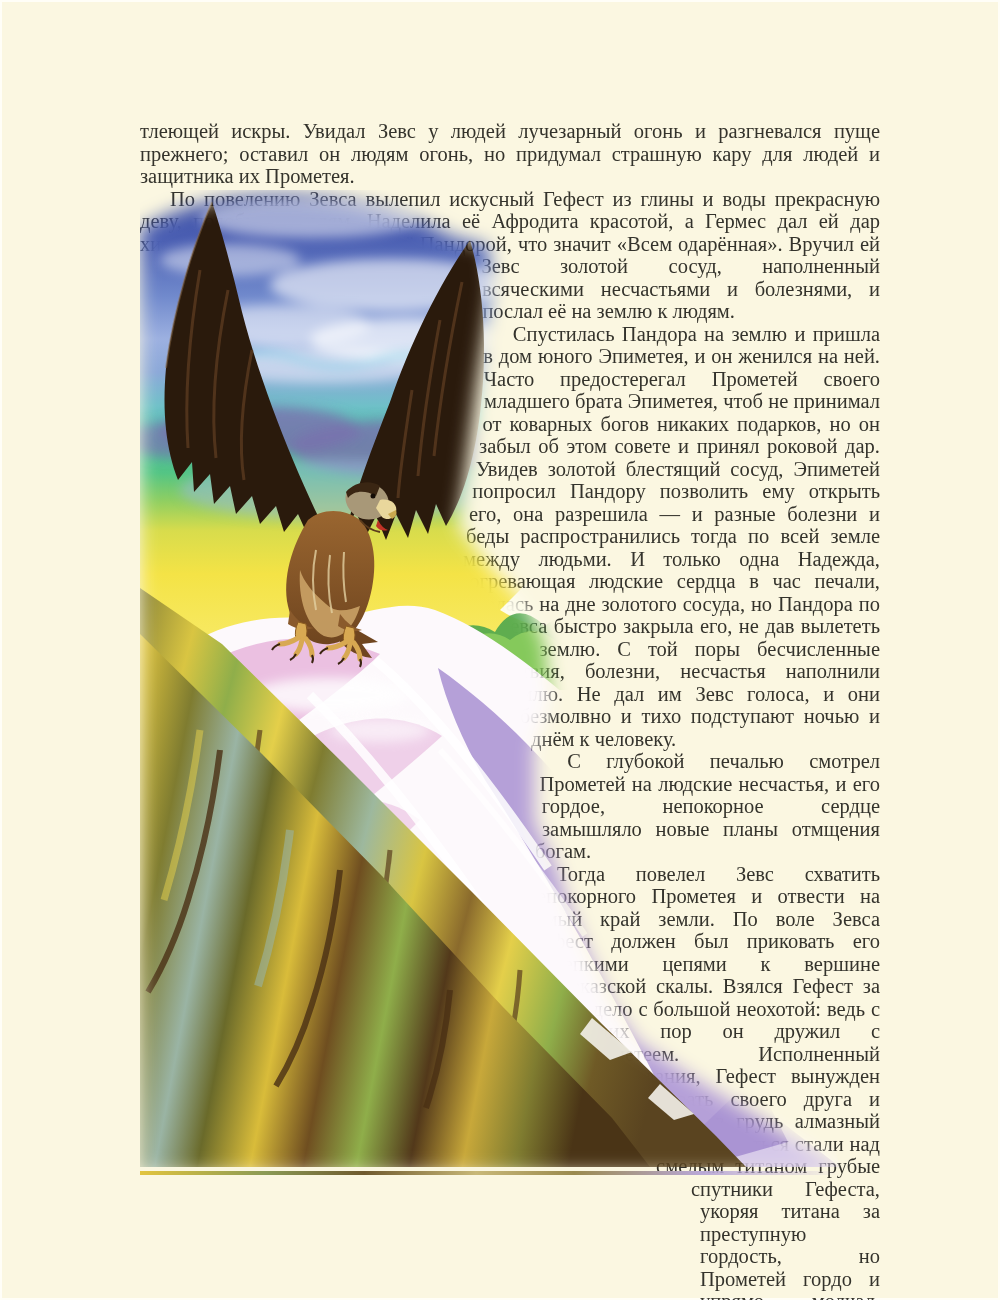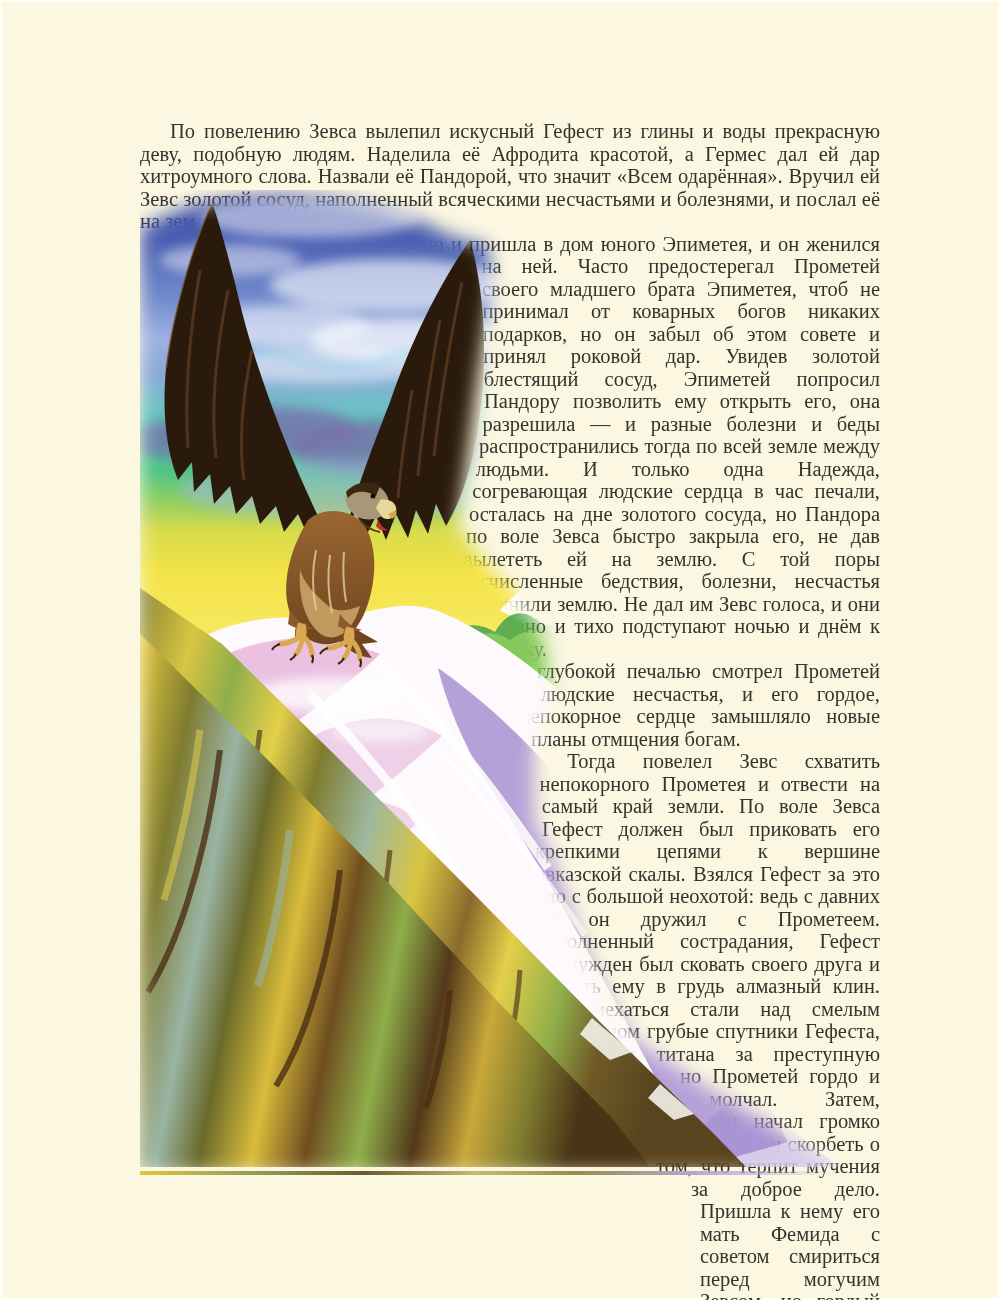--- a/index.html
+++ b/index.html
@@ -218,18 +218,19 @@
               <path d="M188,458 q-6,2 -8,6" stroke="#3a2410" stroke-width="2" fill="none"></path>
               <path d="M204,468 q-2,4 -6,6" stroke="#3a2410" stroke-width="2" fill="none"></path>
               <path d="M220,469 q2,4 0,8" stroke="#3a2410" stroke-width="2" fill="none"></path>
             </g>
           </g>
         </g>
       </svg>
       <div class="bottom-strip"></div>
     </div>
 
+    <p>тлеющей искры. Увидал Зевс у людей лучезарный огонь и разгневался пуще прежнего; оставил он людям огонь, но придумал страшную кару для людей и защитника их Прометея.</p>
     <p class="indent">По повелению Зевса вылепил искусный Гефест из глины и воды прекрасную деву, подобную людям. Наделила её Афродита красотой, а Гермес дал ей дар хитроумного слова. Назвали её Пандорой, что значит «Всем одарённая». Вручил ей Зевс золотой сосуд, наполненный всяческими несчастьями и болезнями, и послал её на землю к людям.</p>
     <p class="indent">Спустилась Пандора на землю и пришла в дом юного Эпиметея, и он женился на ней. Часто предостерегал Прометей своего младшего брата Эпиметея, чтоб не принимал от коварных богов никаких подарков, но он забыл об этом совете и принял роковой дар. Увидев золотой блестящий сосуд, Эпиметей попросил Пандору позволить ему открыть его, она разрешила — и разные болезни и беды распространились тогда по всей земле между людьми. И только одна Надежда, согревающая людские сердца в час печали, осталась на дне золотого сосуда, но Пандора по воле Зевса быстро закрыла его, не дав вылететь ей на землю. С той поры бесчисленные бедствия, болезни, несчастья наполнили землю. Не дал им Зевс голоса, и они безмолвно и тихо подступают ночью и днём к человеку.</p>
     <p class="indent">С глубокой печалью смотрел Прометей на людские несчастья, и его гордое, непокорное сердце замышляло новые планы отмщения богам.</p>
     <p class="indent">Тогда повелел Зевс схватить непокорного Прометея и отвести на самый край земли. По воле Зевса Гефест должен был приковать его крепкими цепями к вершине кавказской скалы. Взялся Гефест за это дело с большой неохотой: ведь с давних пор он дружил с Прометеем. Исполненный сострадания, Гефест вынужден был сковать своего друга и вбить ему в грудь алмазный клин. Насмехаться стали над смелым титаном грубые спутники Гефеста, укоряя титана за преступную гордость, но Прометей гордо и упрямо молчал. Затем, одинокий, он начал громко стонать от боли и скорбеть о том, что терпит мучения за доброе дело. Пришла к нему его мать Фемида с советом смириться перед могучим Зевсом, но гордый титан отверг её предложение. Прилетели к нему прекрасные океаниды, уговаривали его</p>
   </div>
 </div>
 
 </body></html>

